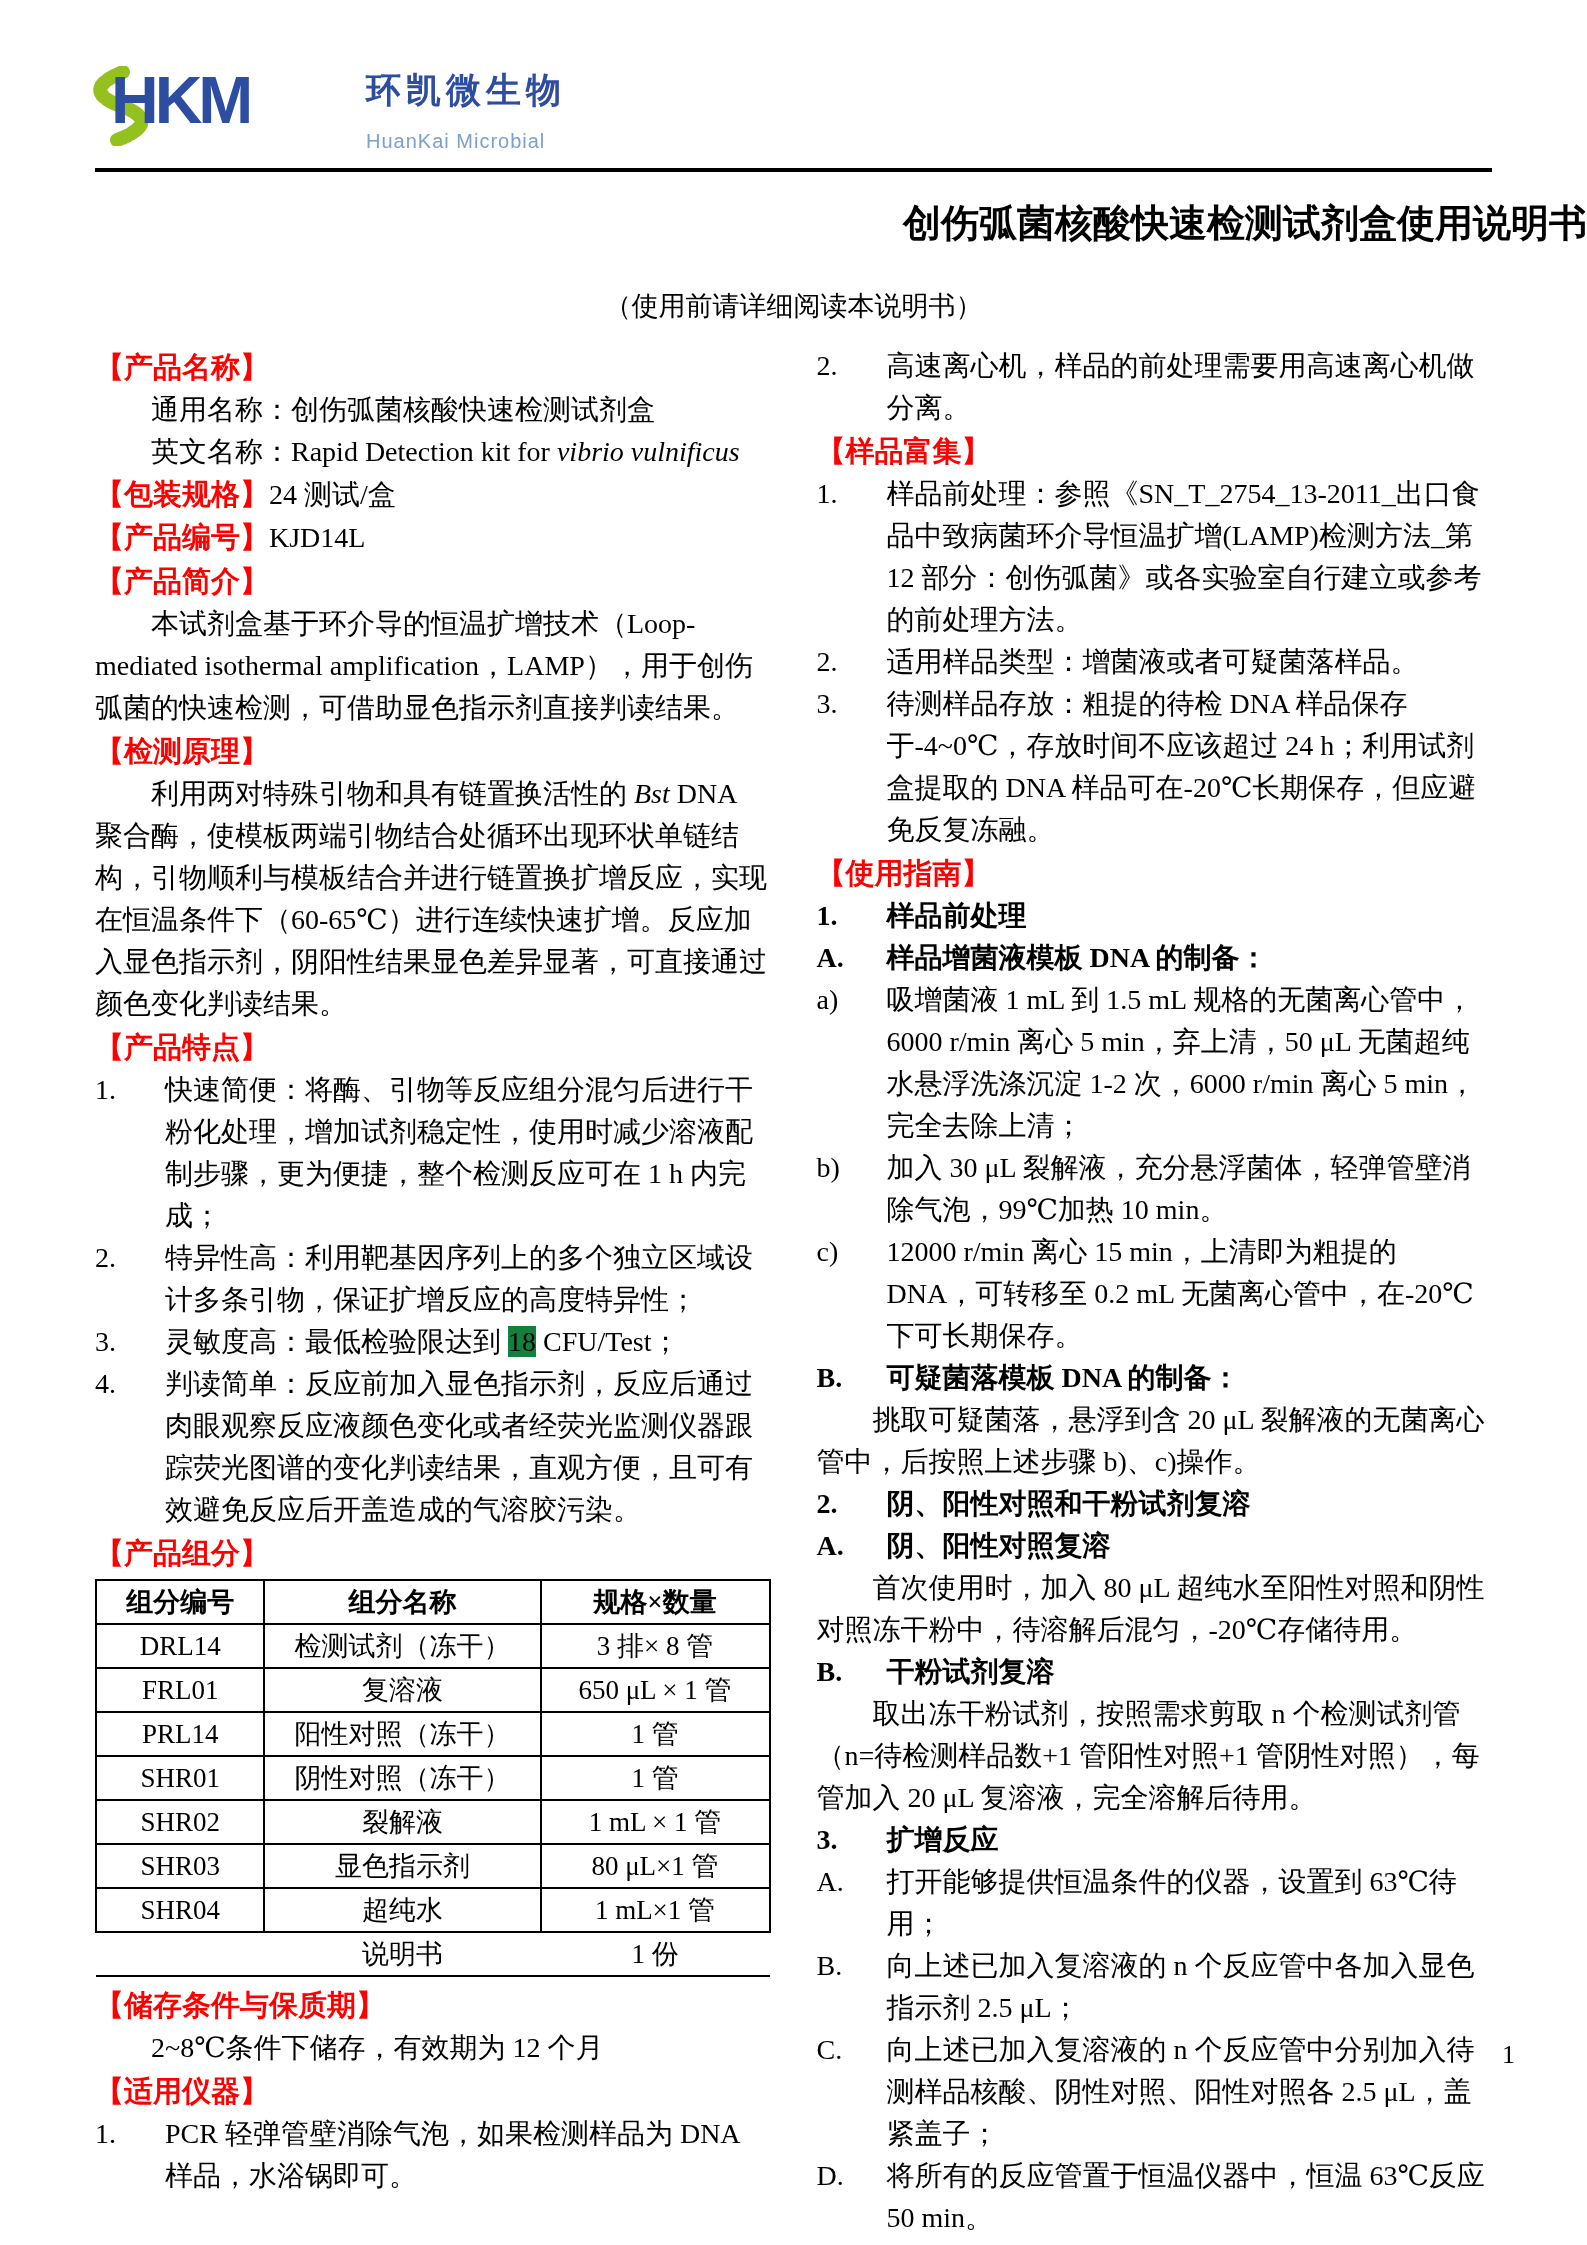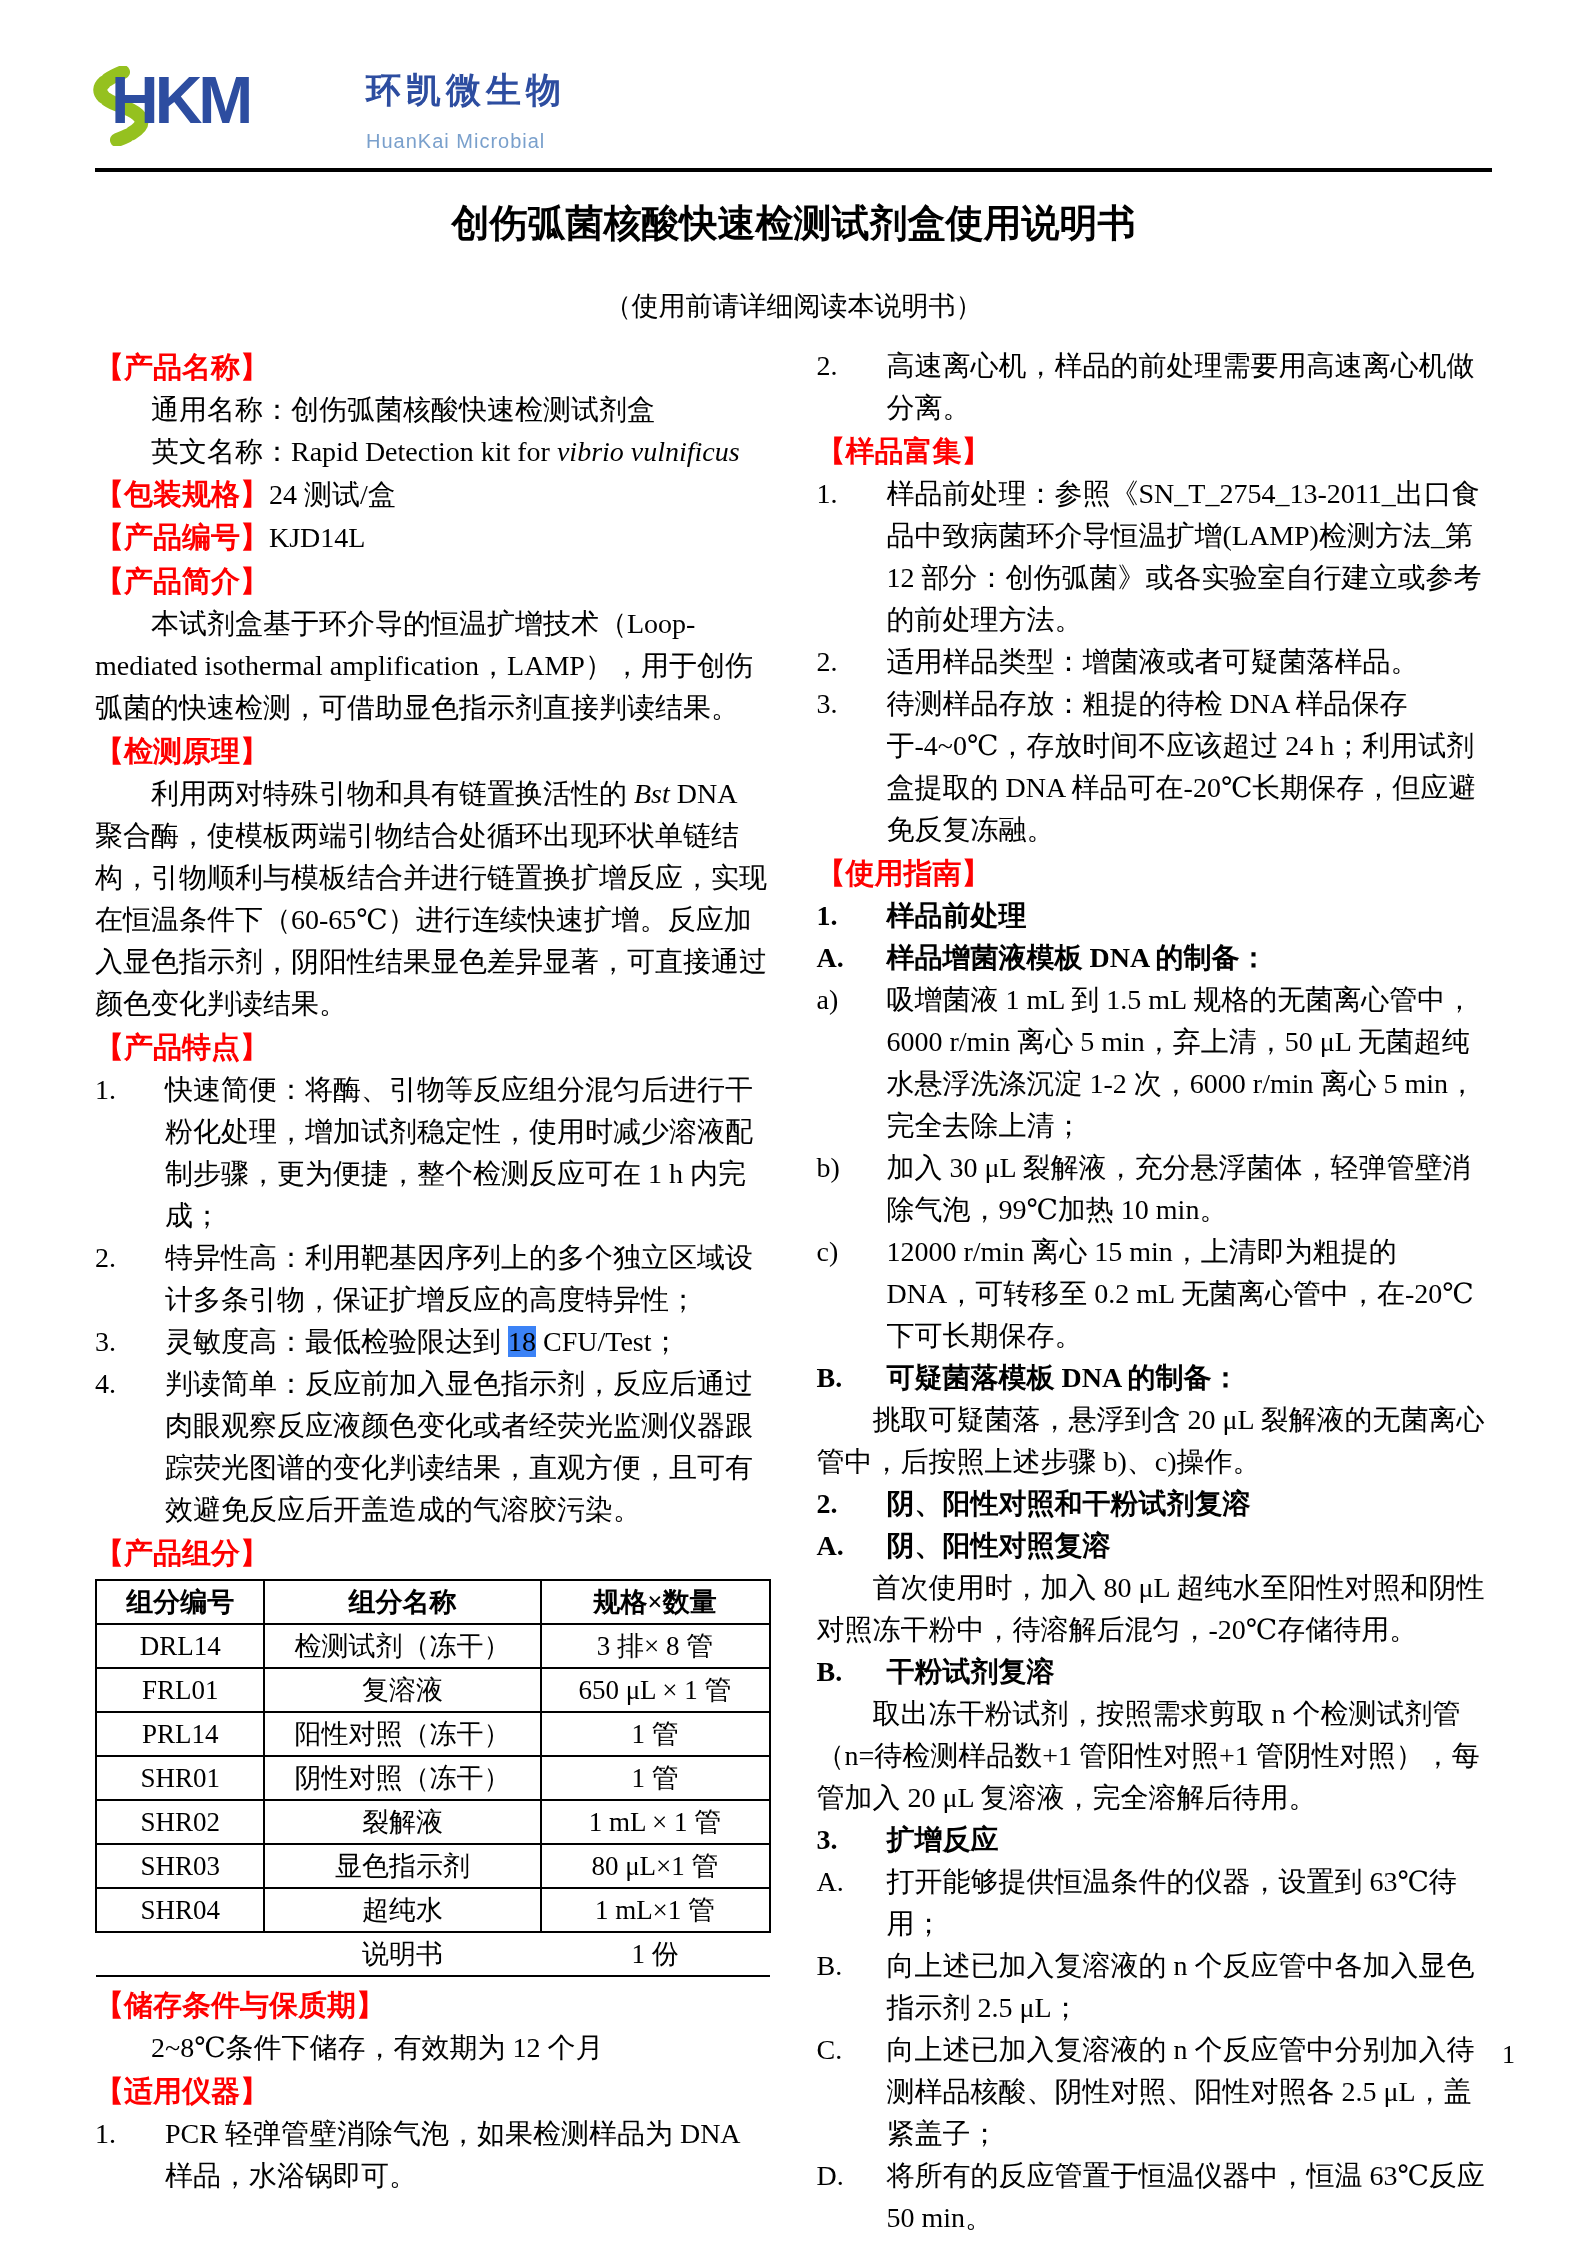--- a/index.html
+++ b/index.html
@@ -27,21 +27,21 @@
     font-size:35px;font-weight:600;color:#2d4da0;letter-spacing:5px;line-height:40px;
   }
   .logo-en{
     font-family:"Liberation Sans","DejaVu Sans",sans-serif;
     font-size:20px;color:#7aa0cc;letter-spacing:1px;line-height:26px;margin-top:2px;
   }
   .top-rule{position:absolute;left:95px;top:168px;width:1397px;height:4px;background:#000;}
   
   .doc-title{
     position:absolute;left:0;top:198px;width:100%;
-    text-align:center;font-family:"Liberation Sans","DejaVu Sans",sans-serif;
+    text-align:right;font-family:"Liberation Sans","DejaVu Sans",sans-serif;
     font-weight:700;font-size:38px;color:#000;
   }
   .doc-subtitle{
     position:absolute;left:0;top:288px;width:100%;
     text-align:center;font-size:27px;
   }
   
   .columns{
     position:absolute;left:95px;top:345px;width:1397px;
     display:flex;gap:46px;align-items:flex-start;
@@ -52,21 +52,21 @@
     font-family:"Liberation Sans","DejaVu Sans",sans-serif;
     font-size:29px;
   }
   .hblock{line-height:44px;}
   p{margin:0;}
   .indent{text-indent:2em;}
   .li{position:relative;padding-left:70px;}
   .li .num{position:absolute;left:0;top:0;width:66px;}
   .bold, .bold .num{font-weight:700;}
   .ital{font-style:italic;}
-  .hl{background:#3b82f6;}
+  .hl{background:#15803d;}
   
   table.comp{border-collapse:collapse;width:100%;margin:4px 0 6px 0;table-layout:fixed;padding-left:33px;}
   table.comp th,table.comp td{
     border:2px solid #000;text-align:center;padding:1px 2px;
     font-size:27px;line-height:40px;overflow:hidden;white-space:nowrap;
   }
   table.comp th{font-weight:700;}
   table.comp .c1{width:25%;} table.comp .c2{width:41%;} table.comp .c3{width:34%;}
   table.comp tr.lastrow td{border-left:none;border-right:none;}
   

